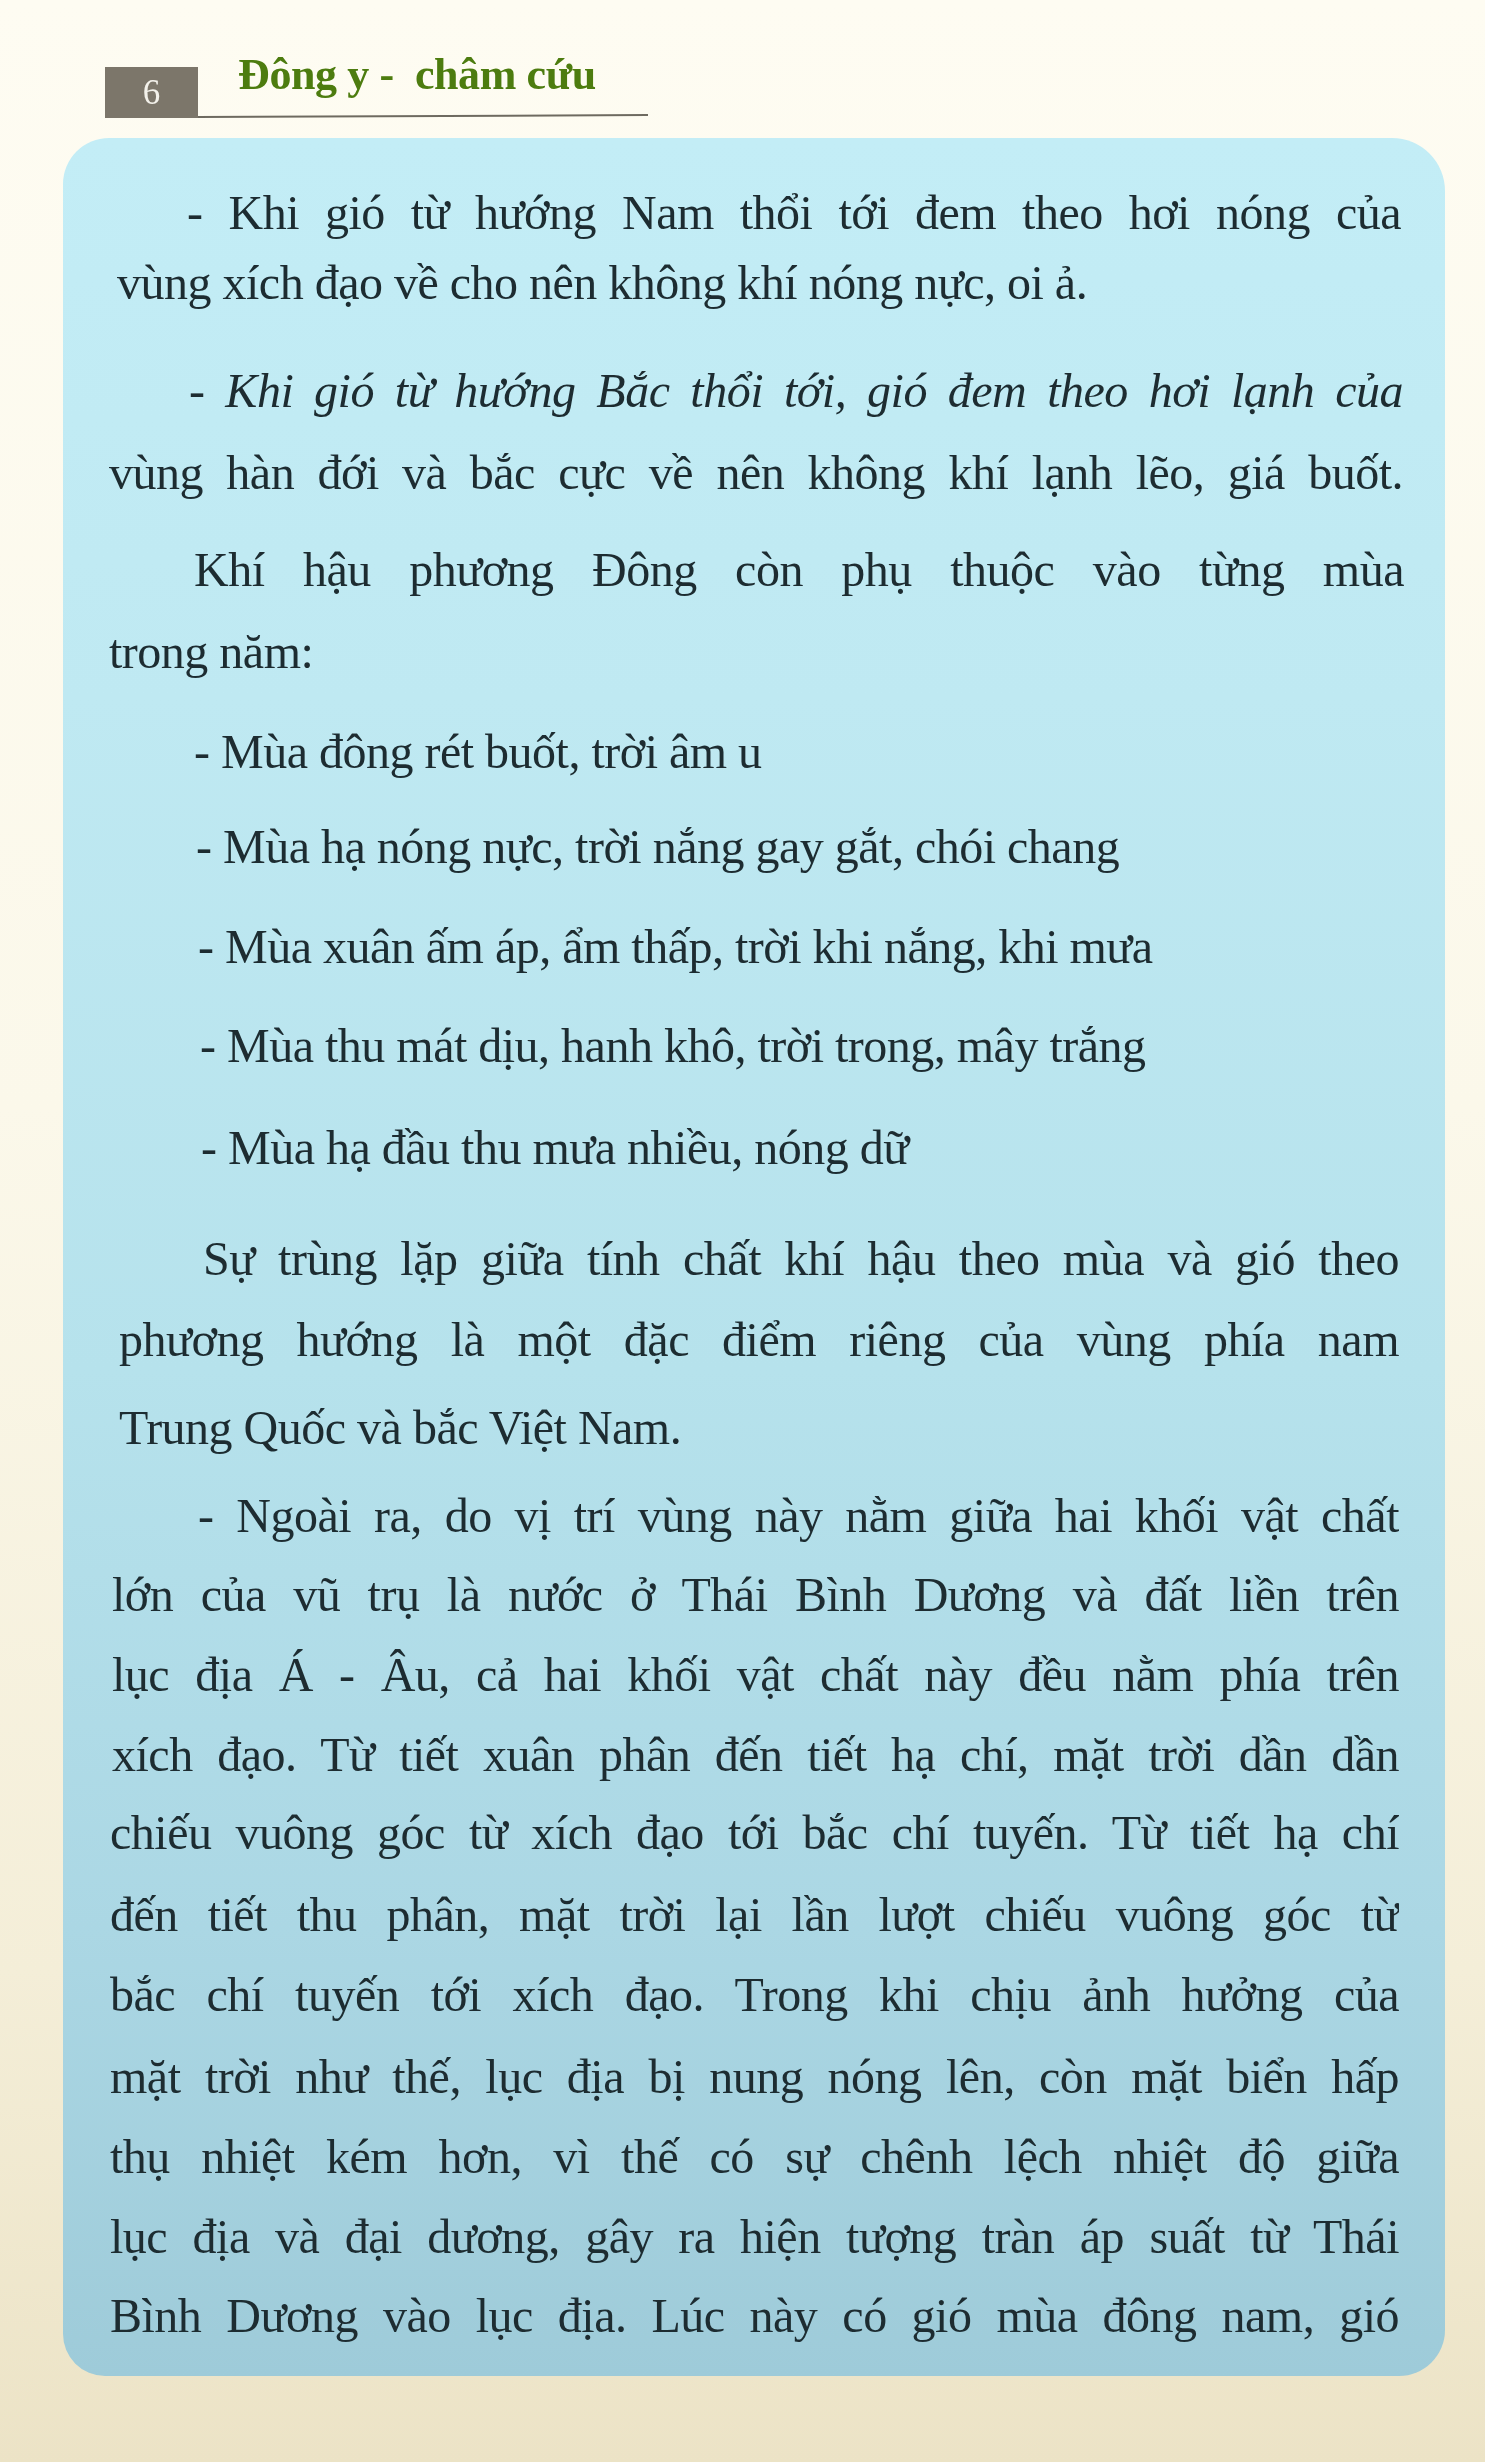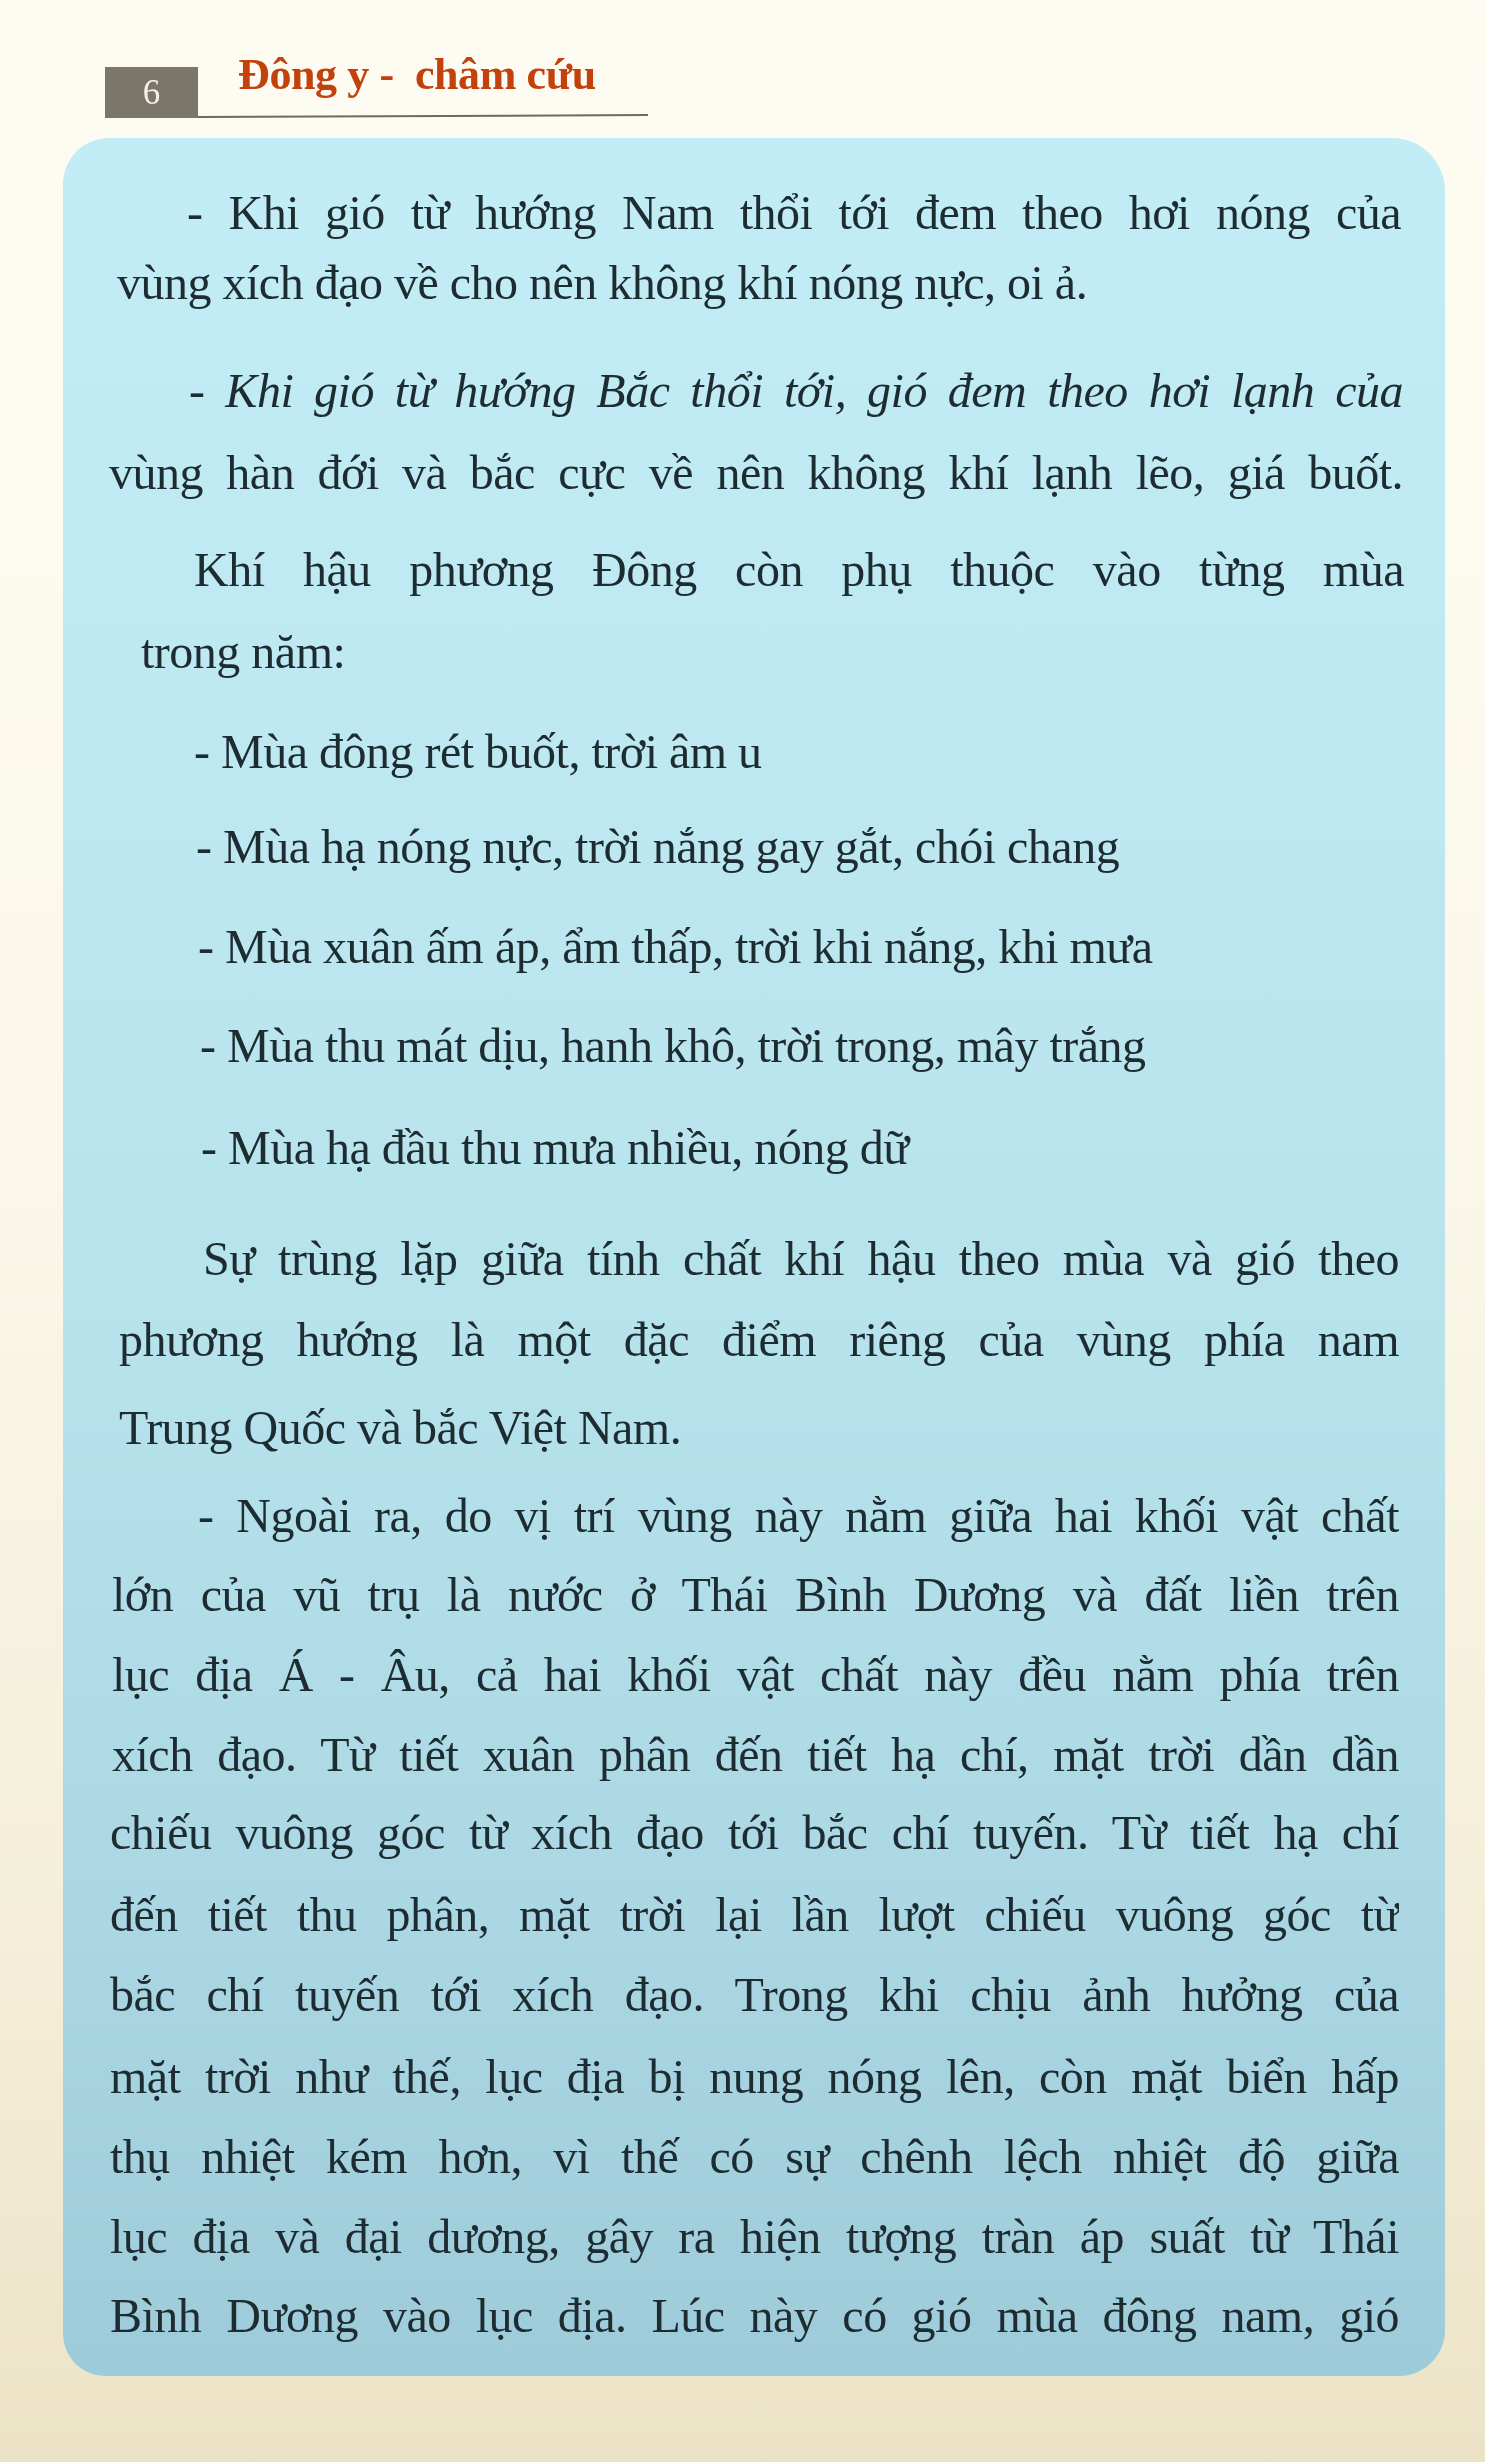--- a/index.html
+++ b/index.html
@@ -28,21 +28,21 @@
     align-items: center;
     justify-content: center;
   }
   .running-title {
     position: absolute;
     left: 238px;
     top: 49px;
     font-family: "Liberation Serif", serif;
     font-weight: bold;
     font-size: 44px;
-    color: #c2410c;
+    color: #4d7c0f;
     white-space: pre;
     letter-spacing: -0.4px;
   }
   .header-rule {
     position: absolute;
     left: 198px;
     top: 116px;
     width: 450px;
     height: 1.8px;
     background: #6e6a60;
@@ -87,21 +87,21 @@
 
 <div class="content-box"></div>
 
 <div class="line j" style="left:187px; top:173px; width:1214px;">- Khi gió từ hướng Nam thổi tới đem theo hơi nóng của</div>
 <div class="line" style="left:117px; top:255px;">vùng xích đạo về cho nên không khí nóng nực, oi ả.</div>
 
 <div class="line j" style="left:189px; top:351px; width:1214px;font-style:italic;">- Khi gió từ hướng Bắc thổi tới, gió đem theo hơi lạnh của</div>
 <div class="line j" style="left:109px; top:433px; width:1294px;">vùng hàn đới và bắc cực về nên không khí lạnh lẽo, giá buốt.</div>
 
 <div class="line j" style="left:194px; top:530px; width:1210px;">Khí hậu phương Đông còn phụ thuộc vào từng mùa</div>
-<div class="line" style="left:109px; top:624px;margin-left:32px;">trong năm:</div>
+<div class="line" style="left:109px; top:624px;">trong năm:</div>
 
 <div class="line" style="left:194px; top:724px;">- Mùa đông rét buốt, trời âm u</div>
 <div class="line" style="left:196px; top:819px;">- Mùa hạ nóng nực, trời nắng gay gắt, chói chang</div>
 <div class="line" style="left:198px; top:919px;">- Mùa xuân ấm áp, ẩm thấp, trời khi nắng, khi mưa</div>
 <div class="line" style="left:200px; top:1018px;">- Mùa thu mát dịu, hanh khô, trời trong, mây trắng</div>
 <div class="line" style="left:201px; top:1120px;">- Mùa hạ đầu thu mưa nhiều, nóng dữ</div>
 
 <div class="line j" style="left:203px; top:1219px; width:1196px;">Sự trùng lặp giữa tính chất khí hậu theo mùa và gió theo</div>
 <div class="line j" style="left:119px; top:1300px; width:1280px;">phương hướng là một đặc điểm riêng của vùng phía nam</div>
 <div class="line" style="left:119px; top:1400px;text-align:right;">Trung Quốc và bắc Việt Nam.</div>

